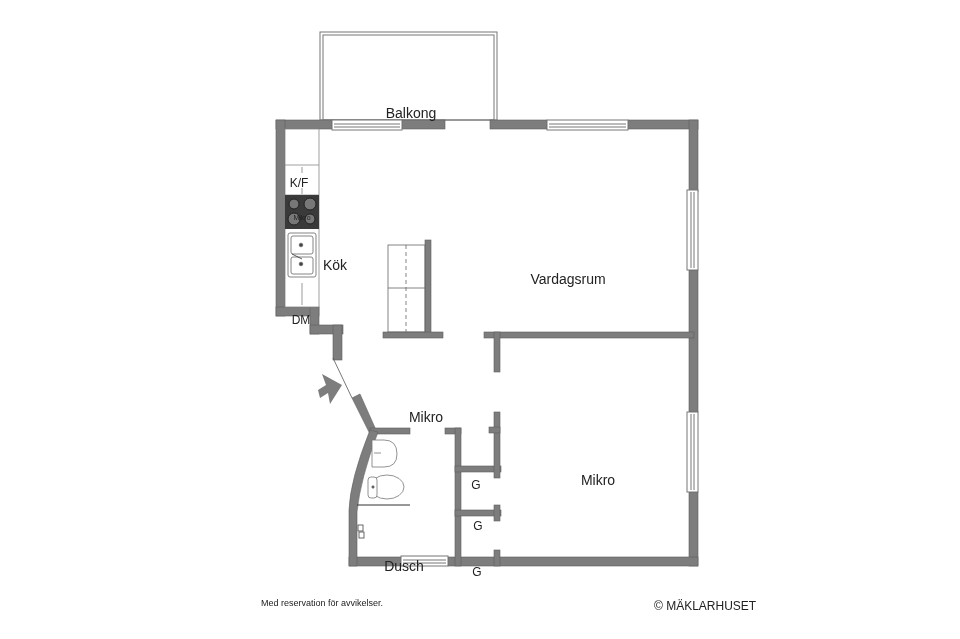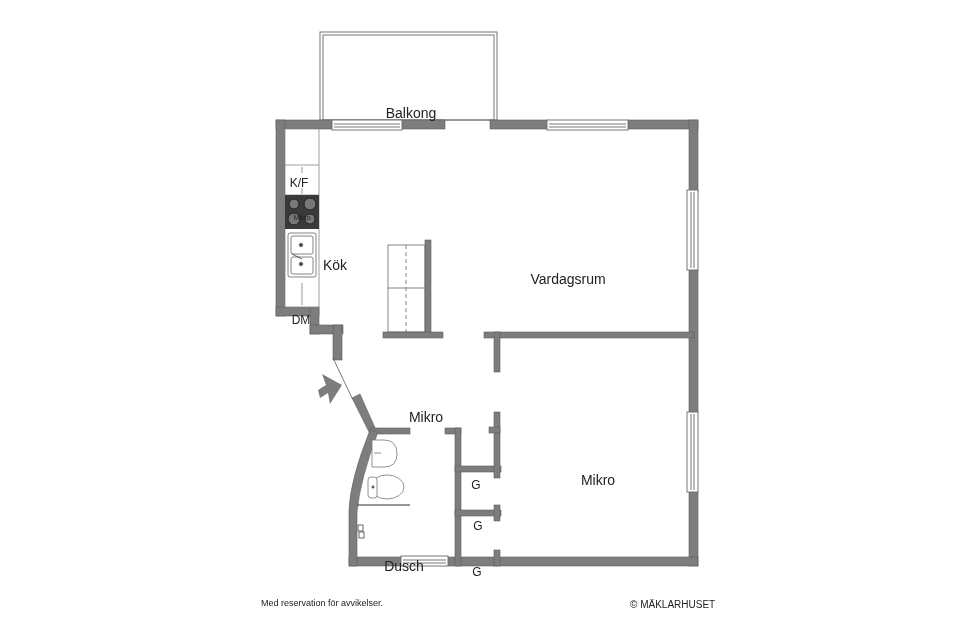--- a/index.html
+++ b/index.html
@@ -141,13 +141,13 @@
 
 <div class="label small-label" style="left:299px;top:147px">K/F</div>
 <div class="label tiny-label" style="left:302px;top:181px">Mikro</div>
 <div class="label small-label" style="left:301px;top:284px">DM</div>
 
 <div class="label small-label" style="left:476px;top:449px;font-size:12px">G</div>
 <div class="label small-label" style="left:478px;top:490px;font-size:12px">G</div>
 <div class="label small-label" style="left:477px;top:536px;font-size:12px">G</div>
 
 <div class="footer" style="left:261px;top:598px">Med reservation för avvikelser.</div>
-<div class="footer" style="left:630px;top:599px;font-size:10px">© MÄKLARHUSET</div>
+<div class="footer" style="left:654px;top:599px;font-size:12px">© MÄKLARHUSET</div>
 
 </body></html>

